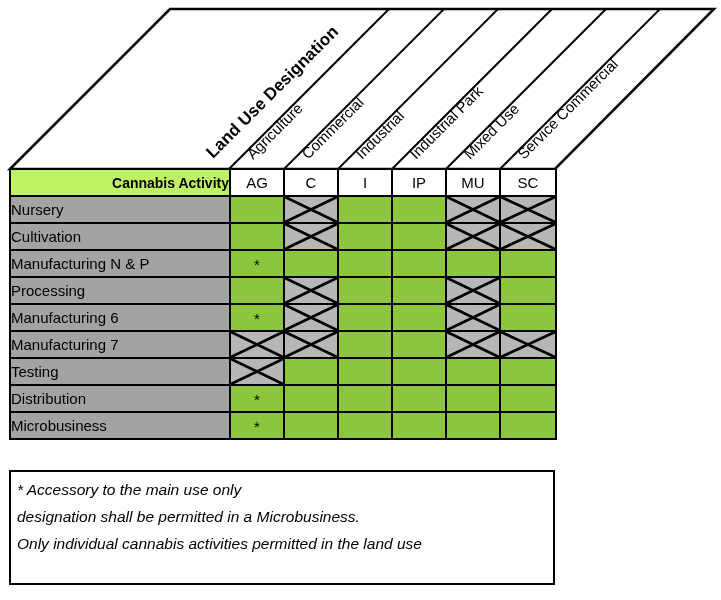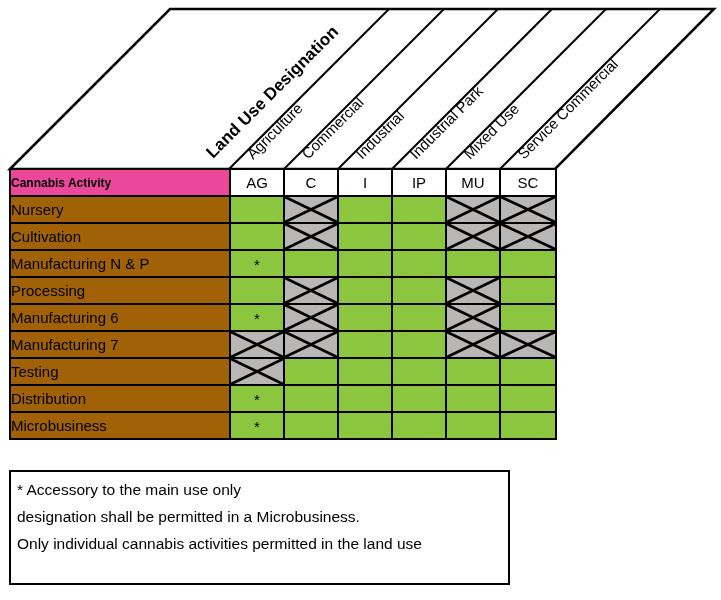--- a/index.html
+++ b/index.html
@@ -57,38 +57,38 @@
     margin: 0;
     height: 27px;
     box-sizing: border-box;
     vertical-align: middle;
   }
   .col-activity { width: 220px; }
   .col-code     { width: 54px;  }
   .col-code-last{ width: 56px;  }
 
   th.activity-head {
-    text-align: left;
-    font-size: 12px;
+    text-align: right;
+    font-size: 14px;
     font-weight: bold;
     padding-left: 5px;
-    background: #ec4899;
+    background: #bef264;
     height: 28px;
   }
   th.code-head {
     font-size: 15px;
     font-weight: normal;
     background: #ffffff;
     height: 28px;
   }
   td.activity-cell {
     text-align: left;
     font-size: 15px;
     padding-left: 5px;
-    background: #a16207;
+    background: #a3a3a3;
     white-space: nowrap;
   }
 
   td.cell {
     position: relative;
     text-align: center;
   }
   td.cell.allowed {
     background: #8CC63F;
   }
@@ -113,26 +113,27 @@
   td.cell .xmark line {
     stroke: #000000;
     stroke-width: 3;
   }
 
   
   #footnote-box {
     position: absolute;
     left: 9px;
     top: 470px;
-    width: 501px;
+    width: 546px;
     height: 115px;
     box-sizing: border-box;
     border: 2px solid #000000;
     background: #ffffff;
     padding: 6px 8px 17px 6px;
+    font-style: italic;
   }
   #footnote-box p {
     margin: 0 0 3px 0;
     font-size: 15.5px;
     line-height: 1.55;
     color: #000000;
   }
 </style>
 </head>
 <body>

